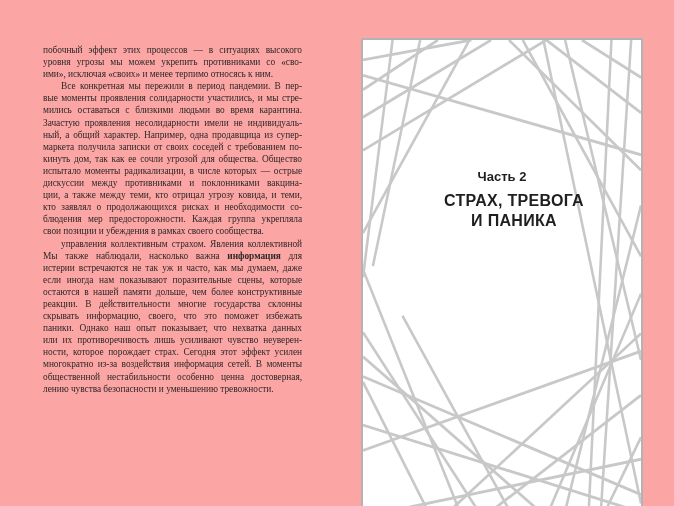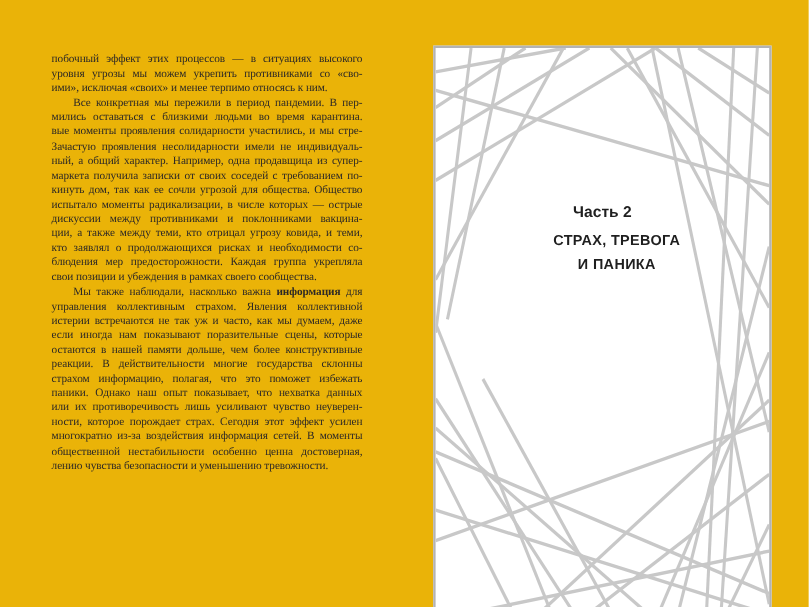--- a/index.html
+++ b/index.html
@@ -7,21 +7,21 @@
     --frame-color:#b3b3b3;
     --body-text:#2d2926;
     --heading-text:#1f1f1f;
   }
   *{margin:0;padding:0;box-sizing:border-box;}
   html,body{background:#fff;}
   body{font-family:"Liberation Serif",serif;}
   .spread{
     position:relative;
     width:674px;height:506px;
-    background:#eab308;
+    background:#fca5a5;
     overflow:hidden;
   }
   
   .left-page{
     position:absolute;
     left:43px;top:44px;
     width:259px;
     color:var(--body-text);
     font-size:9.4px;
     line-height:12.1px;
@@ -63,61 +63,61 @@
     color:var(--heading-text);
     font-family:"Liberation Sans",sans-serif;
     z-index:2;
   }
   .part-label{
     font-size:13px;
     font-weight:bold;
     margin-bottom:7px;
   }
   .part-title{
-    font-size:12px;
+    font-size:16px;
     line-height:19.5px;
     font-weight:bold;
     letter-spacing:0.3px;
     padding-left:24px;
   }
 </style>
 </head>
 <body>
 
 <div class="spread">
 
   <div class="left-page">
       <div class="para">
         <div class="line">побочный эффект этих процессов — в ситуациях высокого</div>
         <div class="line">уровня угрозы мы можем укрепить противниками со «сво-</div>
         <div class="line">ими», исключая «своих» и менее терпимо относясь к ним.</div>
       </div>
       <div class="para indent">
         <div class="line">Все конкретная мы пережили в период пандемии. В пер-</div>
+        <div class="line">вые моменты проявления солидарности участились, и мы стре-</div>
         <div class="line">мились оставаться с близкими людьми во время карантина.</div>
-        <div class="line">вые моменты проявления солидарности участились, и мы стре-</div>
         <div class="line">Зачастую проявления несолидарности имели не индивидуаль-</div>
         <div class="line">ный, а общий характер. Например, одна продавщица из супер-</div>
         <div class="line">маркета получила записки от своих соседей с требованием по-</div>
         <div class="line">кинуть дом, так как ее сочли угрозой для общества. Общество</div>
         <div class="line">испытало моменты радикализации, в числе которых — острые</div>
         <div class="line">дискуссии между противниками и поклонниками вакцина-</div>
         <div class="line">ции, а также между теми, кто отрицал угрозу ковида, и теми,</div>
         <div class="line">кто заявлял о продолжающихся рисках и необходимости со-</div>
         <div class="line">блюдения мер предосторожности. Каждая группа укрепляла</div>
         <div class="line">свои позиции и убеждения в рамках своего сообщества.</div>
       </div>
       <div class="para indent">
+        <div class="line">управления коллективным страхом. Явления коллективной</div>
         <div class="line">Мы также наблюдали, насколько важна <b>информация</b> для</div>
-        <div class="line">управления коллективным страхом. Явления коллективной</div>
         <div class="line">истерии встречаются не так уж и часто, как мы думаем, даже</div>
         <div class="line">если иногда нам показывают поразительные сцены, которые</div>
         <div class="line">остаются в нашей памяти дольше, чем более конструктивные</div>
         <div class="line">реакции. В действительности многие государства склонны</div>
-        <div class="line">страхом информацию, полагая, что это поможет избежать</div>
+        <div class="line">скрывать информацию, своего, что это поможет избежать</div>
         <div class="line">паники. Однако наш опыт показывает, что нехватка данных</div>
         <div class="line">или их противоречивость лишь усиливают чувство неуверен-</div>
         <div class="line">ности, которое порождает страх. Сегодня этот эффект усилен</div>
         <div class="line">многократно из-за воздействия информация сетей. В моменты</div>
         <div class="line">общественной нестабильности особенно ценна достоверная,</div>
         <div class="line">лению чувства безопасности и уменьшению тревожности.</div>
       </div>
     </div>
 
   <div class="right-frame">

